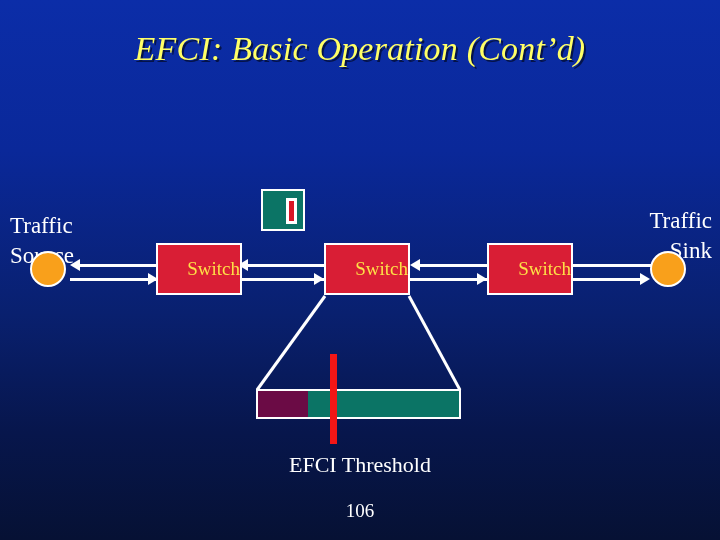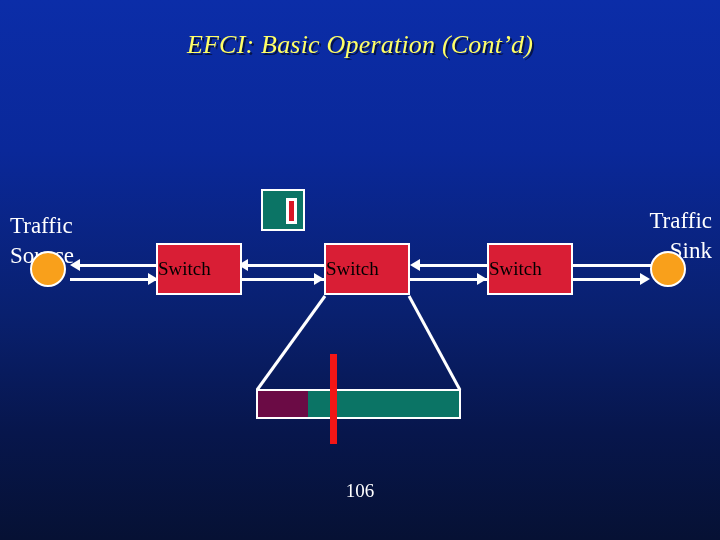--- a/index.html
+++ b/index.html
@@ -23,21 +23,21 @@
     -webkit-font-smoothing: none;
   }
 
   
   #title {
     position: absolute;
     left: 0;
     top: 30px;
     width: 720px;
     text-align: center;
-    font-size: 26px;
+    font-size: 34px;
     font-style: italic;
     color: #ffff66;
     text-shadow: 2px 2px 0 rgba(0,0,0,0.55);
     letter-spacing: 0.2px;
     white-space: nowrap;
   }
 
   
   .label {
     position: absolute;
@@ -55,41 +55,41 @@
     left: 0;
     top: 452px;
     width: 720px;
     text-align: center;
     color: #ffffff;
     font-size: 22px;
   }
   #page-number {
     position: absolute;
     left: 0;
-    top: 480px;
+    top: 500px;
     width: 720px;
     text-align: center;
     color: #ffffff;
     font-size: 19px;
   }
 
   
   .switch-box {
     position: absolute;
     width: 86px;
     height: 52px;
     top: 243px;
     background: #d91e35;
     border: 2px solid #ffffff;
     box-sizing: border-box;
-    color: #000000;
+    color: #fde047;
     font-size: 19px;
     display: flex;
     align-items: center;
-    justify-content: flex-start;
+    justify-content: flex-end;
   }
   #switch-1 { left: 156px; }
   #switch-2 { left: 324px; }
   #switch-3 { left: 487px; }
 
   
   .endpoint {
     position: absolute;
     width: 36px;
     height: 36px;
@@ -235,16 +235,17 @@
     <line x1="409" y1="296" x2="460" y2="390" stroke="#ffffff" stroke-width="3"></line>
   </svg>
 
   <div id="queue-bar">
     <div id="queue-segment-filled"></div>
     <div id="queue-segment-empty"></div>
   </div>
 
   <div id="threshold-marker"></div>
 
+  <div id="efci-threshold-label">EFCI Threshold</div>
 
   <div id="page-number">106</div>
 
 </div>
 
 </body></html>

